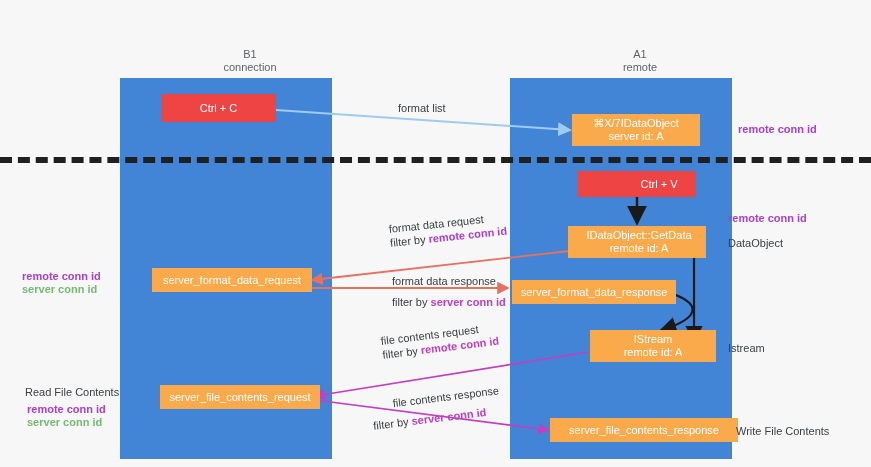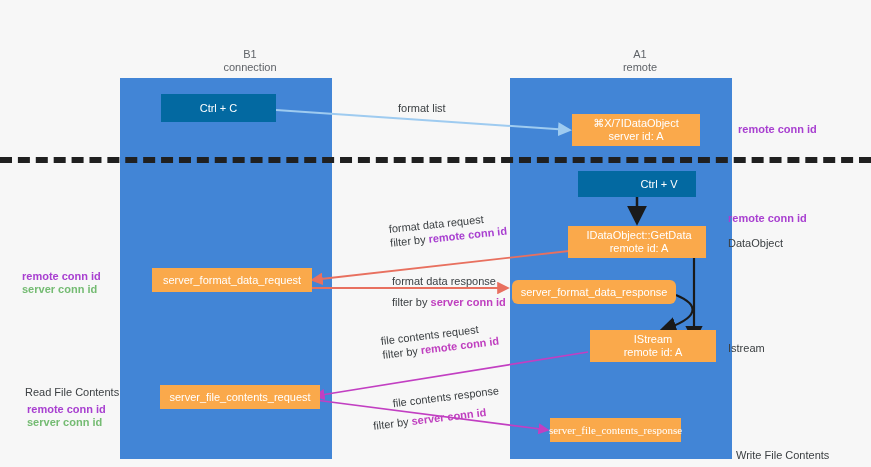--- a/index.html
+++ b/index.html
@@ -69,21 +69,21 @@
     flex-direction: column;
     align-items: center;
     justify-content: center;
     text-align: center;
     color: #ffffff;
     font-size: 11px;
     line-height: 13px;
     padding: 2px 4px;
     white-space: pre-line;
   }
-  .node.green  { background: #0369a1; }
+  .node.green  { background: #ef4444; }
   .node.orange { background: #faa94b; }
 
   
   .annot {
     font-size: 11px;
     line-height: 14px;
     white-space: pre-line;
   }
   .annot.plain  { color: #3c4043; }
   .annot.purple { color: #a83fd0; font-weight: bold; }
@@ -158,28 +158,28 @@
   <div class="abs node orange" style="left:572px; top:114px; width:128px; height:32px;">⌘Х/7IDataObject
 server id: A</div>
 
   <div class="abs node green" style="left:578px; top:171px; width:118px; height:26px;padding-left:48px;">Ctrl + V</div>
 
   <div class="abs node orange" style="left:568px; top:226px; width:138px; height:32px;padding-left:8px;">IDataObject::GetData
 remote id: A</div>
 
   <div class="abs node orange" style="left:152px; top:268px; width:160px; height:24px;">server_format_data_request</div>
 
-  <div class="abs node orange" style="left:512px; top:280px; width:164px; height:24px;border-radius:6px;">server_format_data_response</div>
+  <div class="abs node orange" style="left:512px; top:280px; width:164px; height:24px;">server_format_data_response</div>
 
   <div class="abs node orange" style="left:590px; top:330px; width:126px; height:32px;">IStream
 remote id: A</div>
 
   <div class="abs node orange" style="left:152px; top:385px; width:160px; height:24px;margin-left:8px;">server_file_contents_request</div>
 
-  <div class="abs node orange" style="left:550px; top:418px; width:131px; height:24px;font-family:Liberation Serif, serif;">server_file_contents_response</div>
+  <div class="abs node orange" style="left:550px; top:418px; width:188px; height:24px;">server_file_contents_response</div>
 
   <div class="abs" id="divider"></div>
 
   <div class="abs edge-label" style="left:398px; top:101px;">
     <div>format list</div>
   </div>
 
   <div class="abs edge-label" style="left:388px; top:222px; transform:rotate(-6deg); transform-origin:left top;">
     <div>format data request</div>
     <div>
@@ -209,21 +209,21 @@
   </div>
 
   <div class="abs annot purple" style="left:738px; top:122px;">remote conn id</div>
 
   <div class="abs annot purple" style="left:728px; top:211px;">remote conn id</div>
 
   <div class="abs annot plain" style="left:728px; top:236px;">DataObject</div>
 
   <div class="abs annot plain" style="left:728px; top:341px;">Istream</div>
 
-  <div class="abs annot plain" style="left:736px; top:448px;text-align:center;">Write File Contents</div>
+  <div class="abs annot plain" style="left:736px; top:424px;text-align:center;">Write File Contents</div>
 
   <div class="abs annot purple" style="left:22px; top:269px;">remote conn id</div>
   <div class="abs annot green" style="left:22px; top:282px;">server conn id</div>
 
   <div class="abs annot plain" style="left:25px; top:385px;">Read File Contents</div>
   <div class="abs annot purple" style="left:27px; top:402px;">remote conn id</div>
   <div class="abs annot green" style="left:27px; top:415px;">server conn id</div>
 
 </div>
 

